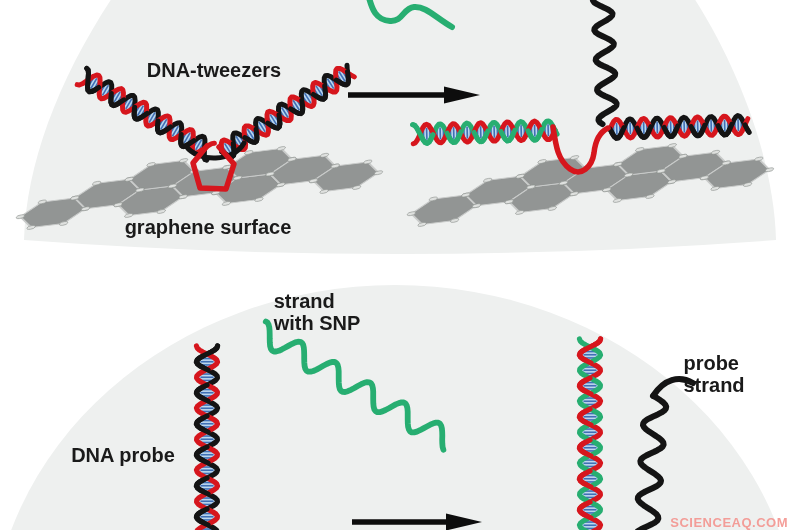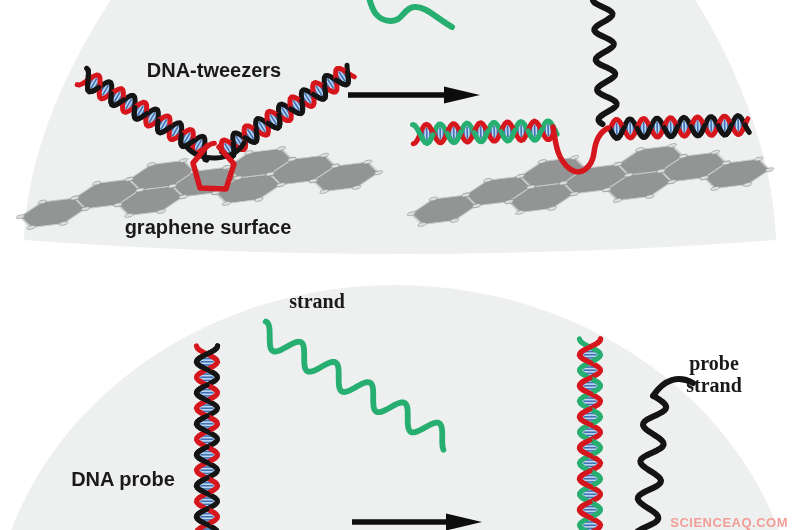--- a/index.html
+++ b/index.html
@@ -1,21 +1,21 @@
 <!DOCTYPE html>
 <html><head>
 <meta charset="utf-8">
 <style>
   html,body{margin:0;padding:0;background:#fff;}
   #canvas{position:relative;width:800px;height:530px;background:#ffffff;overflow:hidden;
           font-family:"Liberation Sans",sans-serif;}
   #art{position:absolute;left:0;top:0;}
   .lbl{position:absolute;font-weight:700;font-size:20px;color:#1a1a1a;
        transform:translateX(-50%);white-space:nowrap;line-height:22px;}
-  .lbl.center{text-align:center;font-family:Liberation Serif, serif;}
+  .lbl.center{text-align:left;}
   #watermark{position:absolute;right:12px;top:512px;font-weight:600;font-size:13px;
              letter-spacing:.5px;color:rgba(243,148,142,.9);transform:none;}
 </style>
 </head>
 <body>
 
 <div id="canvas">
   <svg id="art" width="800" height="530" viewBox="0 0 800 530">
       <path d="M112,-2 C58,80 26,165 24,240 Q400,268 776,240 C774,162 740,70 694,-2 Z" fill="#eef0ef"></path>
       <ellipse cx="395" cy="645" rx="405" ry="360" fill="#eef0ef"></ellipse>
@@ -493,23 +493,24 @@
         <path d="M653.4,395.8L656.9,398.1L660.4,400.3L663.3,402.5L665.3,404.7L666.2,406.7L665.8,408.7L664.3,410.6L661.6,412.4L658.2,414.2L654.4,415.9L650.7,417.7L647.3,419.4L644.7,421.3L643.3,423.2L643,425.2L644,427.2L646.1,429.4L649.1,431.6L652.5,433.8L656.1,436.1L659.3,438.3L661.8,440.5L663.3,442.6L663.6,444.7L662.6,446.6L660.5,448.4L657.4,450.2L653.8,452L649.9,453.7L646.3,455.5L643.3,457.3L641.2,459.1L640.4,461.1L640.7,463.1L642.3,465.2L644.9,467.4L648.1,469.6L651.7,471.9L655.1,474.1L658,476.3L660.1,478.5L661,480.6L660.6,482.5L659,484.4L656.4,486.3L653,488L649.2,489.8L645.4,491.5L642.1,493.3L639.5,495.1L638,497L637.8,499L638.8,501L640.9,503.2L643.8,505.4L647.3,507.7L650.8,509.9L654.1,512.2L656.6,514.3L658,516.4L658.3,518.5L657.4,520.4L655.2,522.3L652.2,524L648.5,525.8L644.7,527.5L641,529.3L638,531.1L636,532.9L635.1,534.9L635.5,536.9L637.1,539" fill="none" stroke="#141414" stroke-width="6" stroke-linecap="round" stroke-linejoin="round"></path>
       </g>
     </svg>
 
   <div class="lbl" style="left:208px;top:216px">graphene surface</div>
 
   <div class="lbl" style="left:214px;top:59px">DNA-tweezers</div>
 
   <div class="lbl center" style="left:317px;top:290px">
     <div>strand</div>
+    <div>with SNP</div>
   </div>
 
-  <div class="lbl" style="left:123px;top:468px">DNA probe</div>
+  <div class="lbl" style="left:123px;top:444px">DNA probe</div>
 
   <div class="lbl center" style="left:714px;top:352px">
     <div>probe</div>
     <div>strand</div>
   </div>
 
   <div class="lbl" id="watermark">SCIENCEAQ.COM</div>
 </div>
 
 </body></html>

